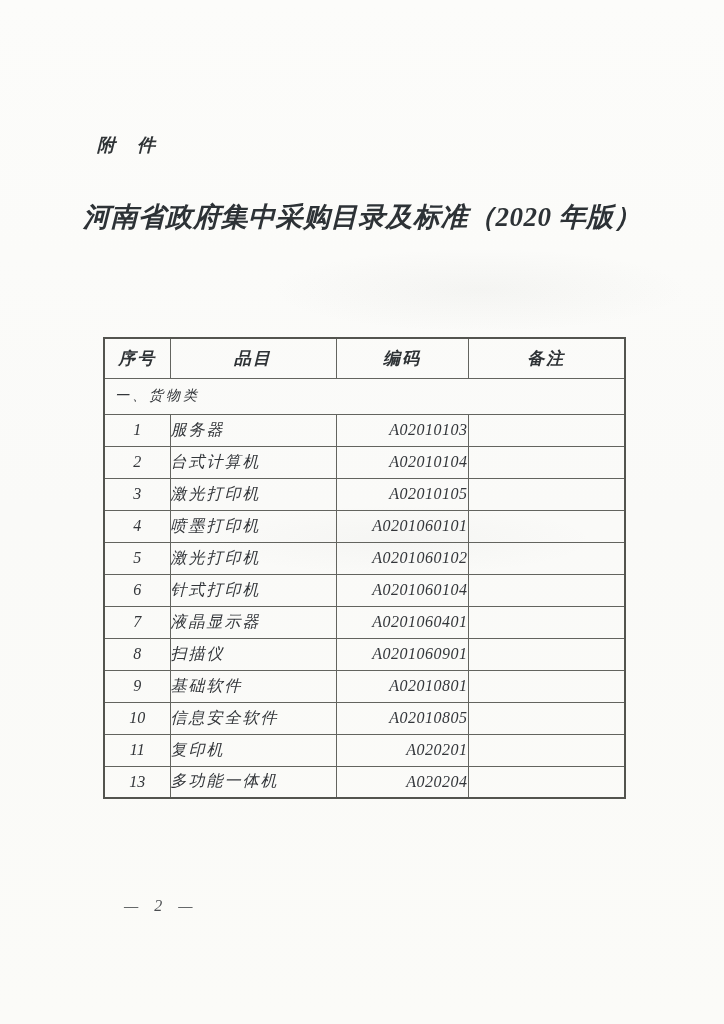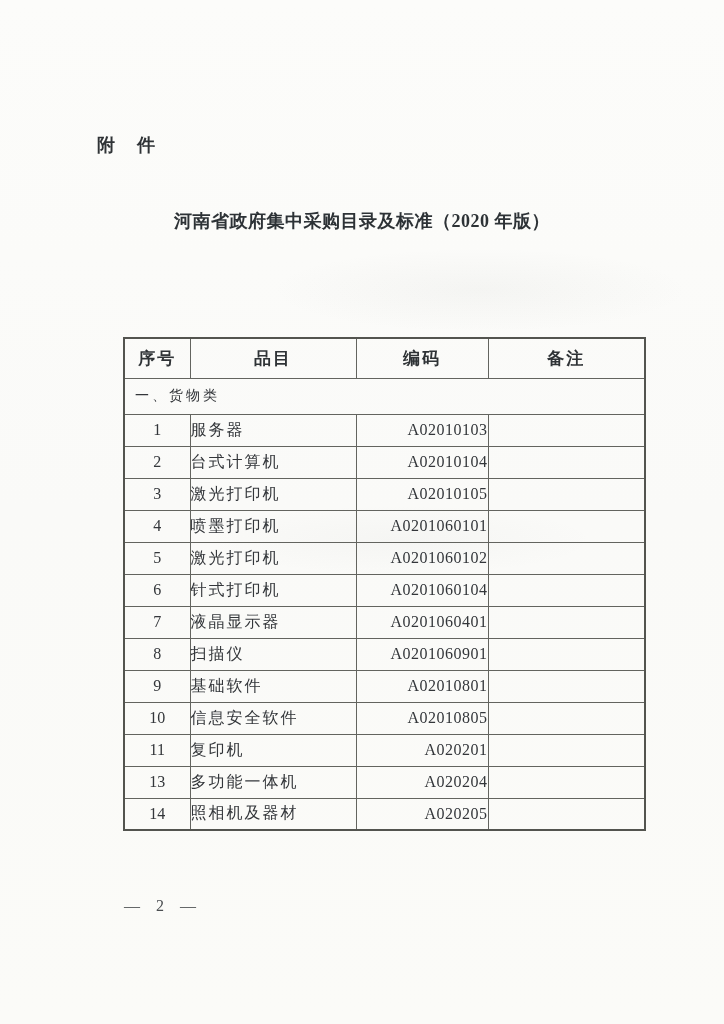--- a/index.html
+++ b/index.html
@@ -11,38 +11,39 @@
   }
   .page {
     position: relative;
     width: 724px;
     height: 1024px;
     overflow: hidden;
     background:
       radial-gradient(ellipse 300px 60px at 480px 290px, rgba(120,125,120,0.05), rgba(0,0,0,0) 70%),
       radial-gradient(ellipse 280px 50px at 400px 540px, rgba(120,125,120,0.04), rgba(0,0,0,0) 70%),
       linear-gradient(180deg, #fcfcfa 0%, #fafaf8 50%, #fbfbf8 100%);
+    font-style: italic;
   }
   .attachment-label {
     position: absolute;
     left: 97px;
     top: 133px;
     font-family: "Liberation Sans", "DejaVu Sans", sans-serif;
     font-weight: bold;
     font-size: 18px;
     color: #2f3336;
     letter-spacing: 2px;
     white-space: pre;
   }
   .doc-title {
     position: absolute;
     left: 50%;
     transform: translateX(-50%);
-    top: 209px;
-    font-size: 18px;
+    top: 199px;
+    font-size: 27px;
     font-weight: bold;
     color: #2d3236;
     white-space: nowrap;
     letter-spacing: 0.5px;
   }
   .section-heading {
     position: absolute;
     left: 142px;
     top: 263px;
     font-family: "Liberation Sans", "DejaVu Sans", sans-serif;
@@ -60,21 +61,20 @@
     letter-spacing: 1.5px;
   }
   table.catalog {
     position: absolute;
     left: 103px;
     top: 337px;
     width: 521px;
     border-collapse: collapse;
     table-layout: fixed;
     background: transparent;
-    margin-left: 20px;
   }
   table.catalog col.c-no   { width: 66px; }
   table.catalog col.c-item { width: 166px; }
   table.catalog col.c-code { width: 132px; }
   table.catalog col.c-rmk  { width: 157px; }
   table.catalog th, table.catalog td {
     border: 1px solid #63645f;
     font-size: 16px;
     color: #33363a;
     padding: 0;
@@ -212,24 +212,18 @@
         <td class="cell-item">复印机</td>
         <td class="cell-code">A020201</td>
         <td class="cell-rmk"></td>
       </tr>
       <tr class="data-row">
         <td class="cell-no">13</td>
         <td class="cell-item">多功能一体机</td>
         <td class="cell-code">A020204</td>
         <td class="cell-rmk"></td>
       </tr>
-      <tr class="data-row">
-        <td class="cell-no">14</td>
-        <td class="cell-item">照相机及器材</td>
-        <td class="cell-code">A020205</td>
-        <td class="cell-rmk"></td>
-      </tr>
     </tbody>
   </table>
 
   <div class="page-number">— 2 —</div>
 
 </div>
 
 </body></html>

